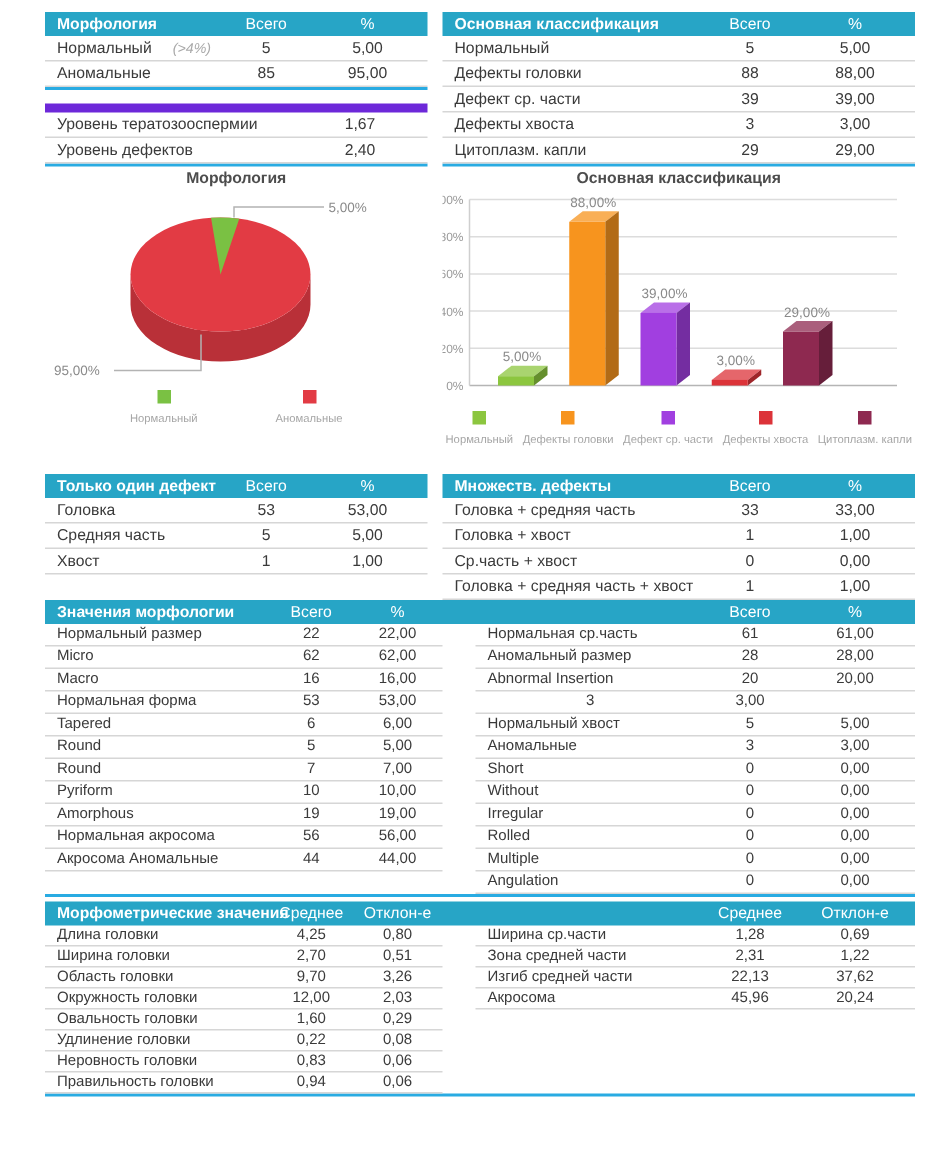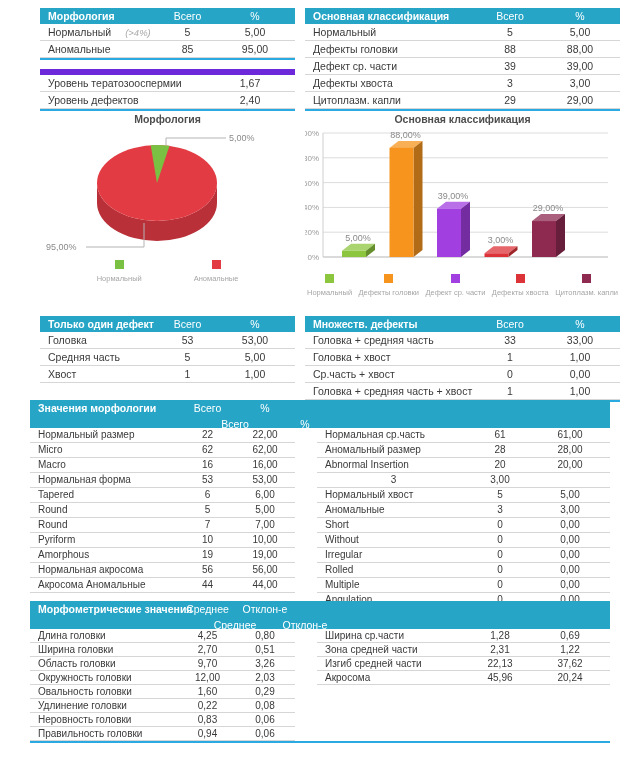--- a/index.html
+++ b/index.html
@@ -12,30 +12,30 @@
   .th.ttl{text-align:left;padding-left:8px;font-weight:bold;}
   .tbody{display:block;}
   .trow{display:grid;grid-template-columns:var(--cols);height:var(--rh,16px);line-height:var(--rh,16px);
         border-bottom:1px solid #d6d6d6;font-size:var(--fs,10.5px);}
   .td.label{padding-left:8px;white-space:nowrap;overflow:hidden;}
   .td.num{text-align:center;white-space:nowrap;}
   .note{margin-left:14px;font-style:italic;color:#a9a9a9;font-size:9.5px;}
   .blue-b{border-bottom:2px solid #29ABE2;}
   .blue-t{border-top:6px solid #6d28d9;}
   
-  #sec1,#charts,#sec2{position:absolute;left:40px;width:580px;display:flex;gap:10px;justify-content:center;}
+  #sec1,#charts,#sec2{position:absolute;left:30px;width:580px;display:flex;gap:10px;justify-content:center;}
   #sec1{top:8px;} #charts{top:112px;} #sec2{top:316px;}
   .w255{width:255px;} .w315{width:315px;}
   .pA{--cols:120px 55px 80px;}
   .pB{--cols:1fr 60px 80px;}
   .subtbl{margin-top:9px;--cols:1fr 90px;}
   
   .combo{position:absolute;left:30px;width:580px;border-bottom:2px solid #29ABE2;}
   #sec3{top:400px;} #sec4{top:601px;}
-  .combo-head{display:flex;background:#27A5C6;height:28px;line-height:16px;flex-direction:column;}
+  .combo-head{display:flex;background:#27A5C6;height:16px;line-height:16px;}
   .ch-l{width:265px;display:grid;}
   .ch-r{width:315px;box-sizing:border-box;padding-left:22px;display:grid;}
   .combo-body{display:flex;align-items:flex-start;}
   .half-l{width:265px;}
   .half-r{width:315px;box-sizing:border-box;padding-left:22px;}
   #sec3 .ch-l,#sec3 .half-l{--cols:150px 55px 60px;grid-template-columns:150px 55px 60px;}
   #sec3 .ch-r,#sec3 .half-r{--cols:1fr 60px 80px;grid-template-columns:1fr 60px 80px;}
   #sec3 .trow{--rh:14px;--fs:10px;}
   #sec4 .ch-l,#sec4 .half-l{--cols:150px 55px 60px;grid-template-columns:150px 55px 60px;}
   #sec4 .ch-r,#sec4 .half-r{--cols:1fr 60px 80px;grid-template-columns:1fr 60px 80px;}

